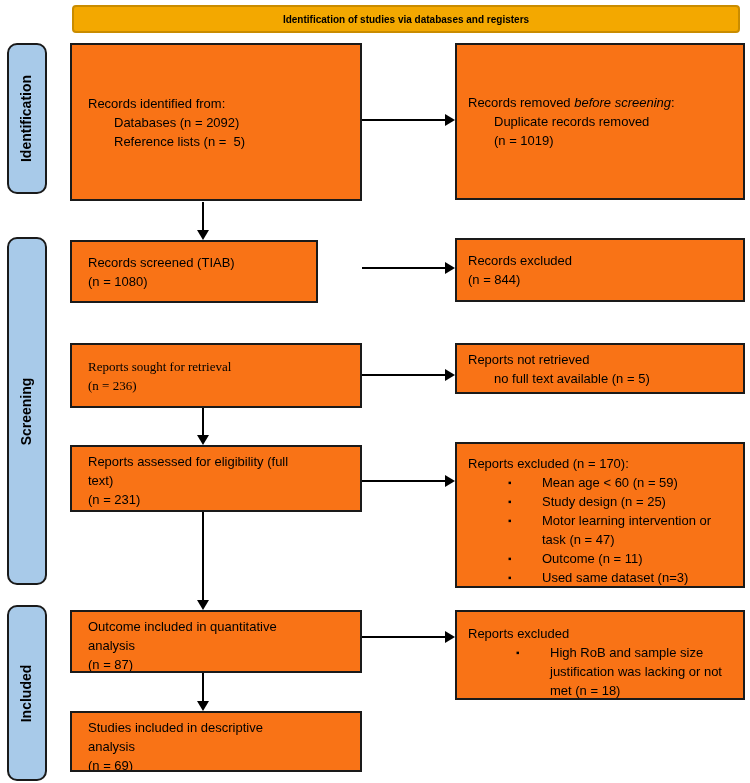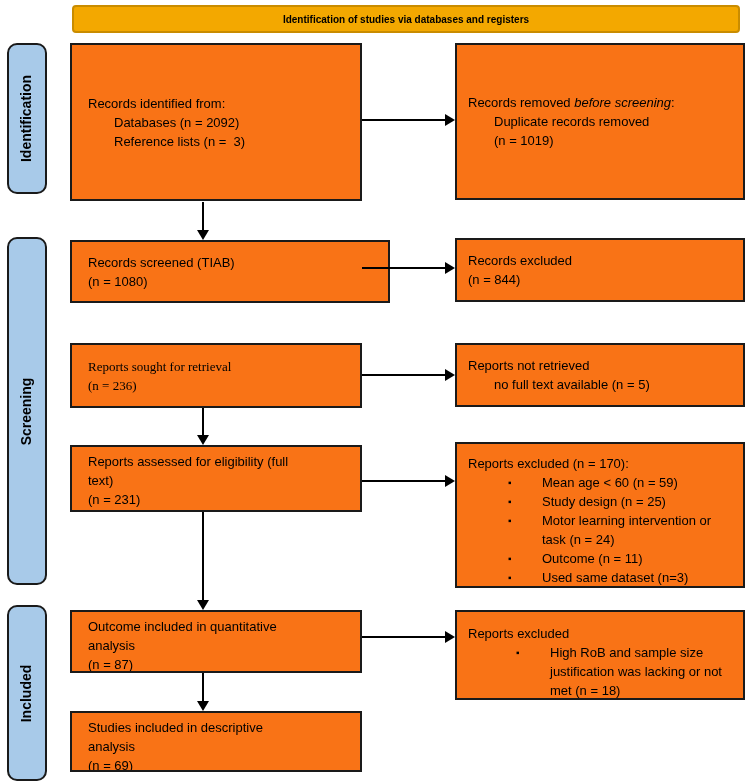--- a/index.html
+++ b/index.html
@@ -70,24 +70,24 @@
   <div class="side-label" style="top:237px;height:344px;">
     <span>Screening</span>
   </div>
   <div class="side-label" style="top:605px;height:172px;">
     <span>Included</span>
   </div>
 
   <div class="fbox vcenter pl-left" style="left:70px;top:43px;width:292px;height:158px;">
     <div class="line">Records identified from:</div>
     <div class="line indent">Databases (n = 2092)</div>
-    <div class="line indent">Reference lists (n =  3)</div>
+    <div class="line indent">Reference lists (n =  5)</div>
   </div>
 
-  <div class="fbox vcenter pl-left" style="left:70px;top:240px;width:320px;height:63px;">
+  <div class="fbox vcenter pl-left" style="left:70px;top:240px;width:248px;height:63px;">
     <div class="line">Records screened (TIAB)</div>
     <div class="line">(n = 1080)</div>
   </div>
 
   <div class="fbox vcenter pl-left" style="left:70px;top:343px;width:292px;height:65px;font-family:Liberation Serif, serif;">
     <div class="line">Reports sought for retrieval</div>
     <div class="line">(n = 236)</div>
   </div>
 
   <div class="fbox pl-left pt" style="left:70px;top:445px;width:292px;height:67px;">
@@ -112,38 +112,38 @@
     <div class="line"><span>Records removed </span><i>before screening</i><span>:</span></div>
     <div class="line indent">Duplicate records removed</div>
     <div class="line indent">(n = 1019)</div>
   </div>
 
   <div class="fbox vcenter pl-right" style="left:455px;top:238px;width:290px;height:64px;">
     <div class="line">Records excluded</div>
     <div class="line">(n = 844)</div>
   </div>
 
-  <div class="fbox vcenter pl-right" style="left:455px;top:343px;width:290px;height:64px;">
+  <div class="fbox vcenter pl-right" style="left:455px;top:343px;width:290px;height:51px;">
     <div class="line">Reports not retrieved</div>
     <div class="line indent">no full text available (n = 5)</div>
   </div>
 
   <div class="fbox pl-right" style="left:455px;top:442px;width:290px;height:146px;padding-top:10px;">
     <div class="line">Reports excluded (n = 170):</div>
     <div class="bullet-item bi-ind1">
       <span class="bullet-glyph">▪</span>
       <span class="bullet-text">Mean age &lt; 60 (n = 59)</span>
     </div>
     <div class="bullet-item bi-ind1">
       <span class="bullet-glyph">▪</span>
       <span class="bullet-text">Study design (n = 25)</span>
     </div>
     <div class="bullet-item bi-ind1">
       <span class="bullet-glyph">▪</span>
-      <span class="bullet-text">Motor learning intervention or task (n = 24)</span>
+      <span class="bullet-text">Motor learning intervention or task (n = 47)</span>
     </div>
     <div class="bullet-item bi-ind1">
       <span class="bullet-glyph">▪</span>
       <span class="bullet-text">Outcome (n = 11)</span>
     </div>
     <div class="bullet-item bi-ind1">
       <span class="bullet-glyph">▪</span>
       <span class="bullet-text">Used same dataset (n=3)</span>
     </div>
   </div>

